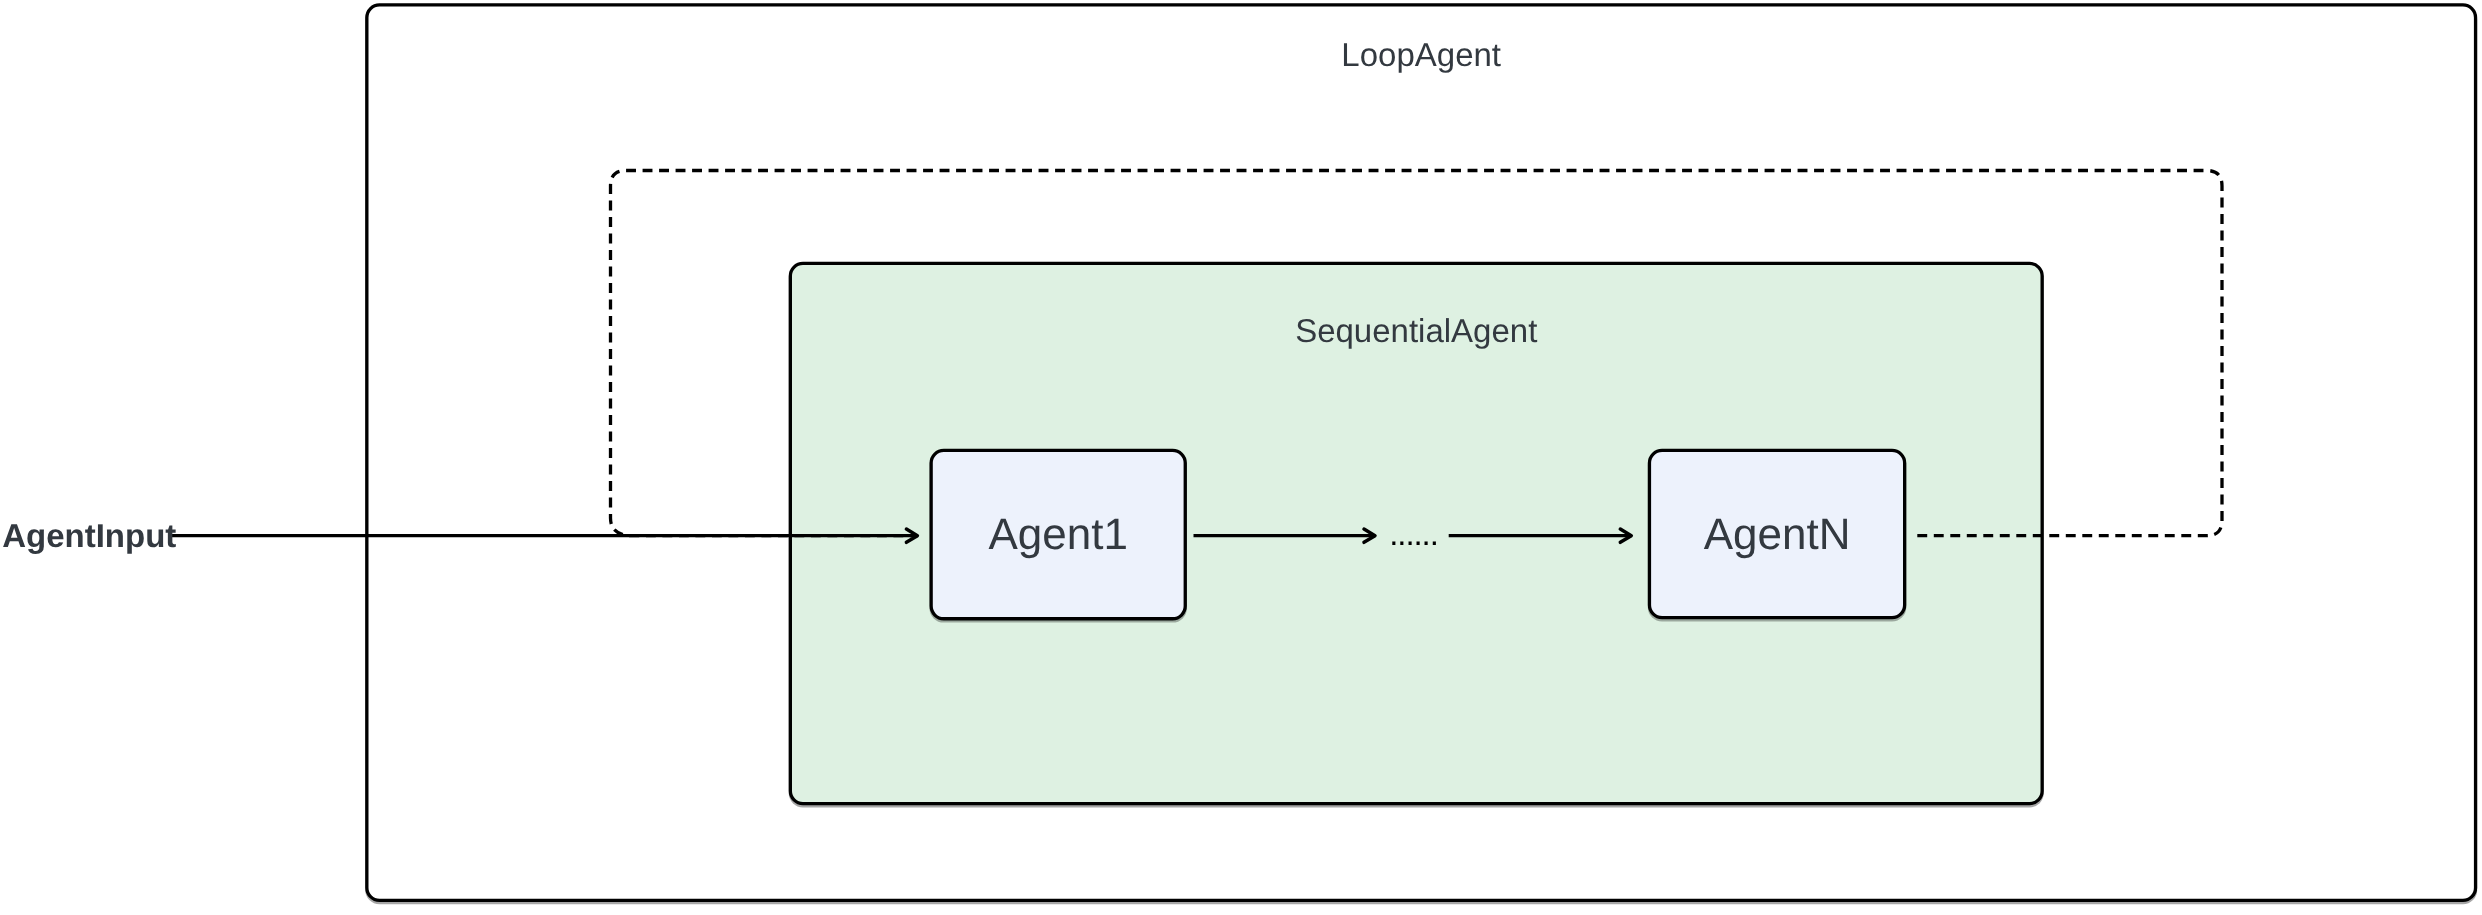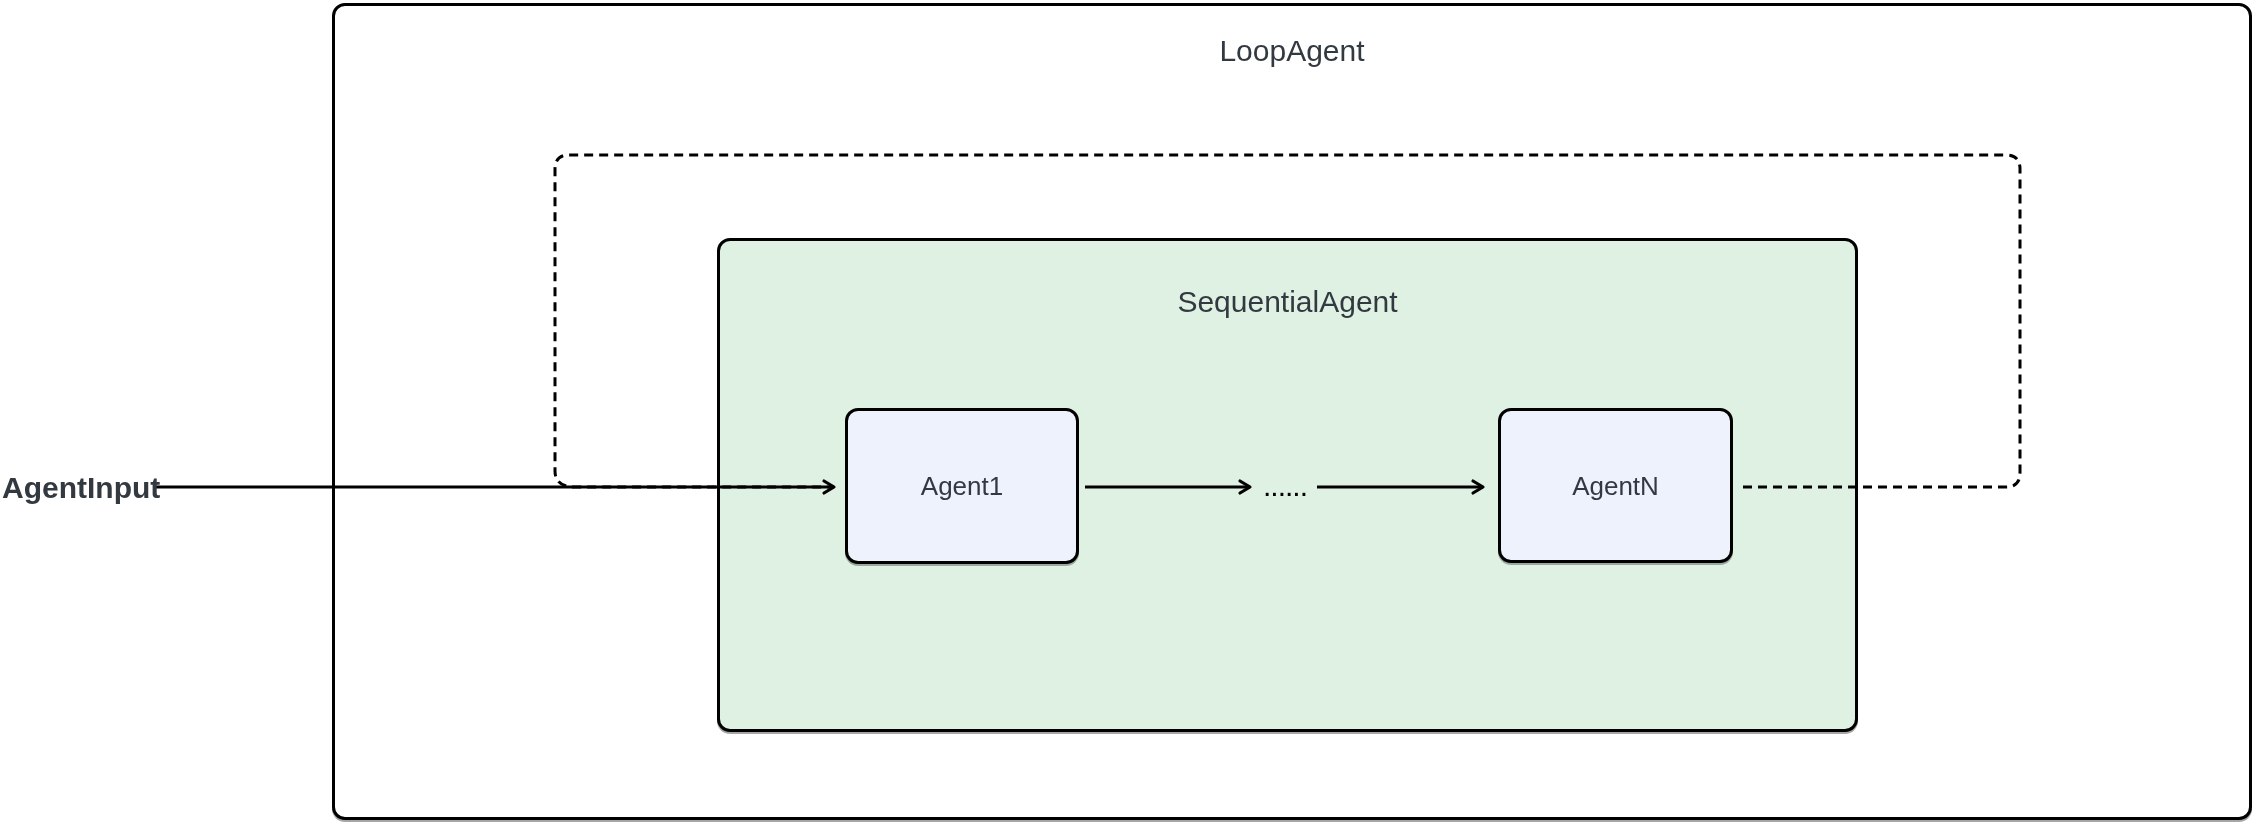--- a/index.html
+++ b/index.html
@@ -27,21 +27,21 @@
     box-shadow:0 2px 0 rgba(0,0,0,0.35);
   }
   .green-box{
     left:717px;top:238px;width:1141px;height:494px;
     background:var(--sequential-fill);
     box-shadow:0 2px 0 rgba(0,0,0,0.35);
   }
   .node{
     background:var(--node-fill);
     display:flex;align-items:center;justify-content:center;
-    font-size:26px;line-height:30px;
+    font-size:40px;line-height:30px;
     box-shadow:0 2px 0 rgba(0,0,0,0.3);
   }
   .node-agent1{left:845px;top:408px;width:234px;height:156px;}
   .node-agentn{left:1498px;top:408px;width:235px;height:155px;}
   .container-label{
     position:absolute;left:0;width:100%;
     text-align:center;
     font-size:30px;line-height:30px;
     color:var(--text);
   }

